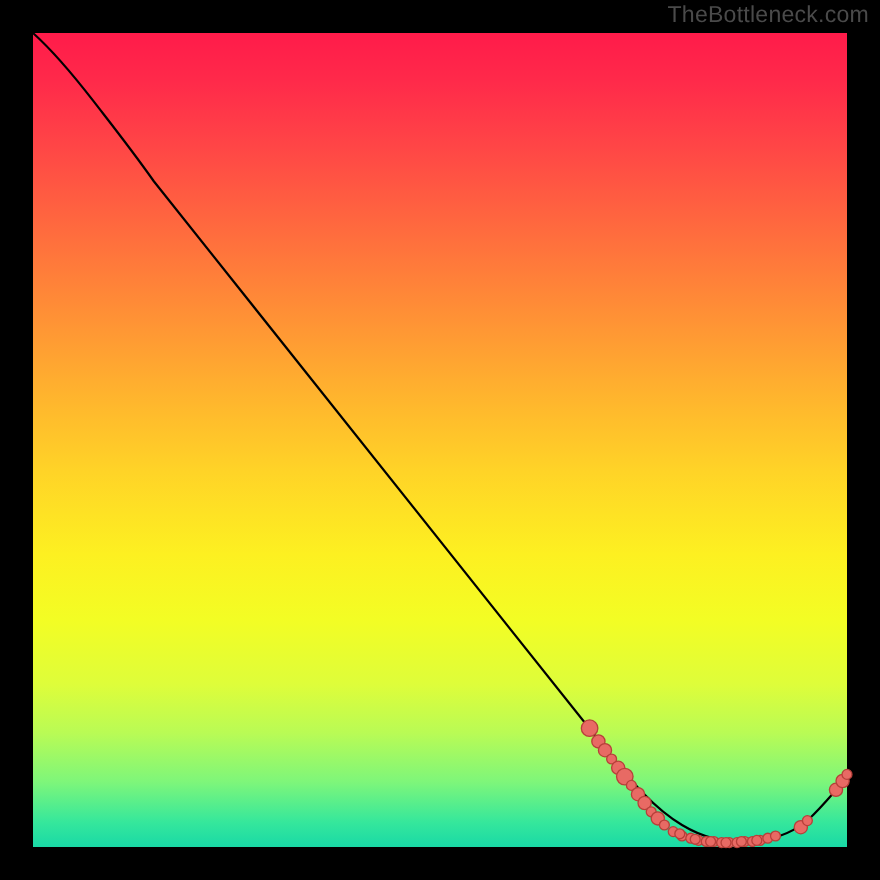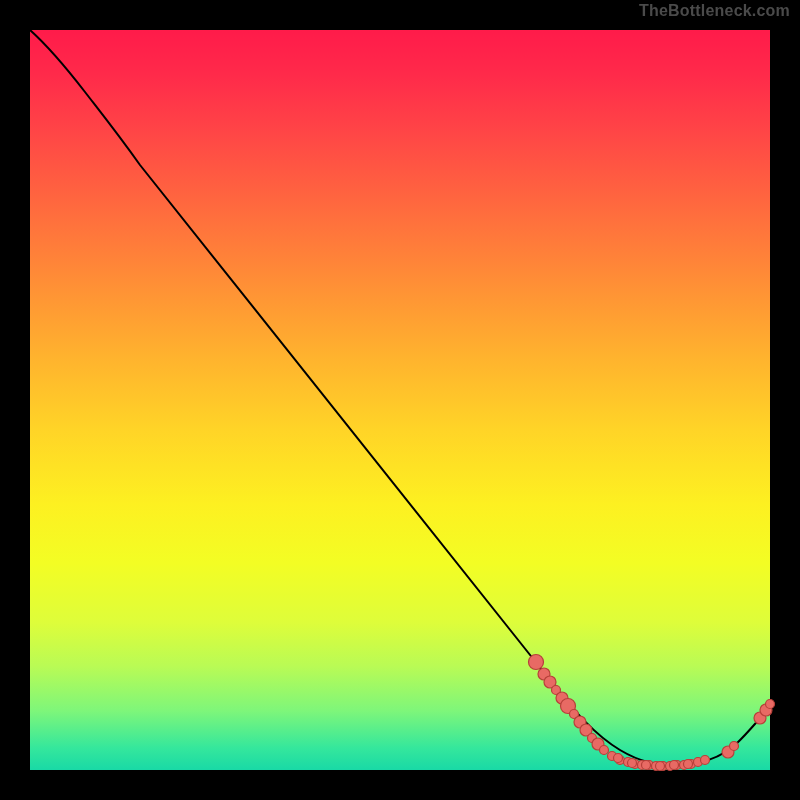--- a/index.html
+++ b/index.html
@@ -15,22 +15,22 @@
     position: relative;
     width: 800px;
     height: 800px;
     background: #000;
   }
   .watermark {
     position: absolute;
     top: 2px;
     right: 10px;
     color: #4a4a4a;
-    font-size: 16px;
-    font-weight: 700;
+    font-size: 21px;
+    font-weight: 400;
     letter-spacing: 0.2px;
     user-select: none;
   }
   .plot {
     position: absolute;
     left: 30px;
     top: 30px;
     width: 740px;
     height: 740px;
     

